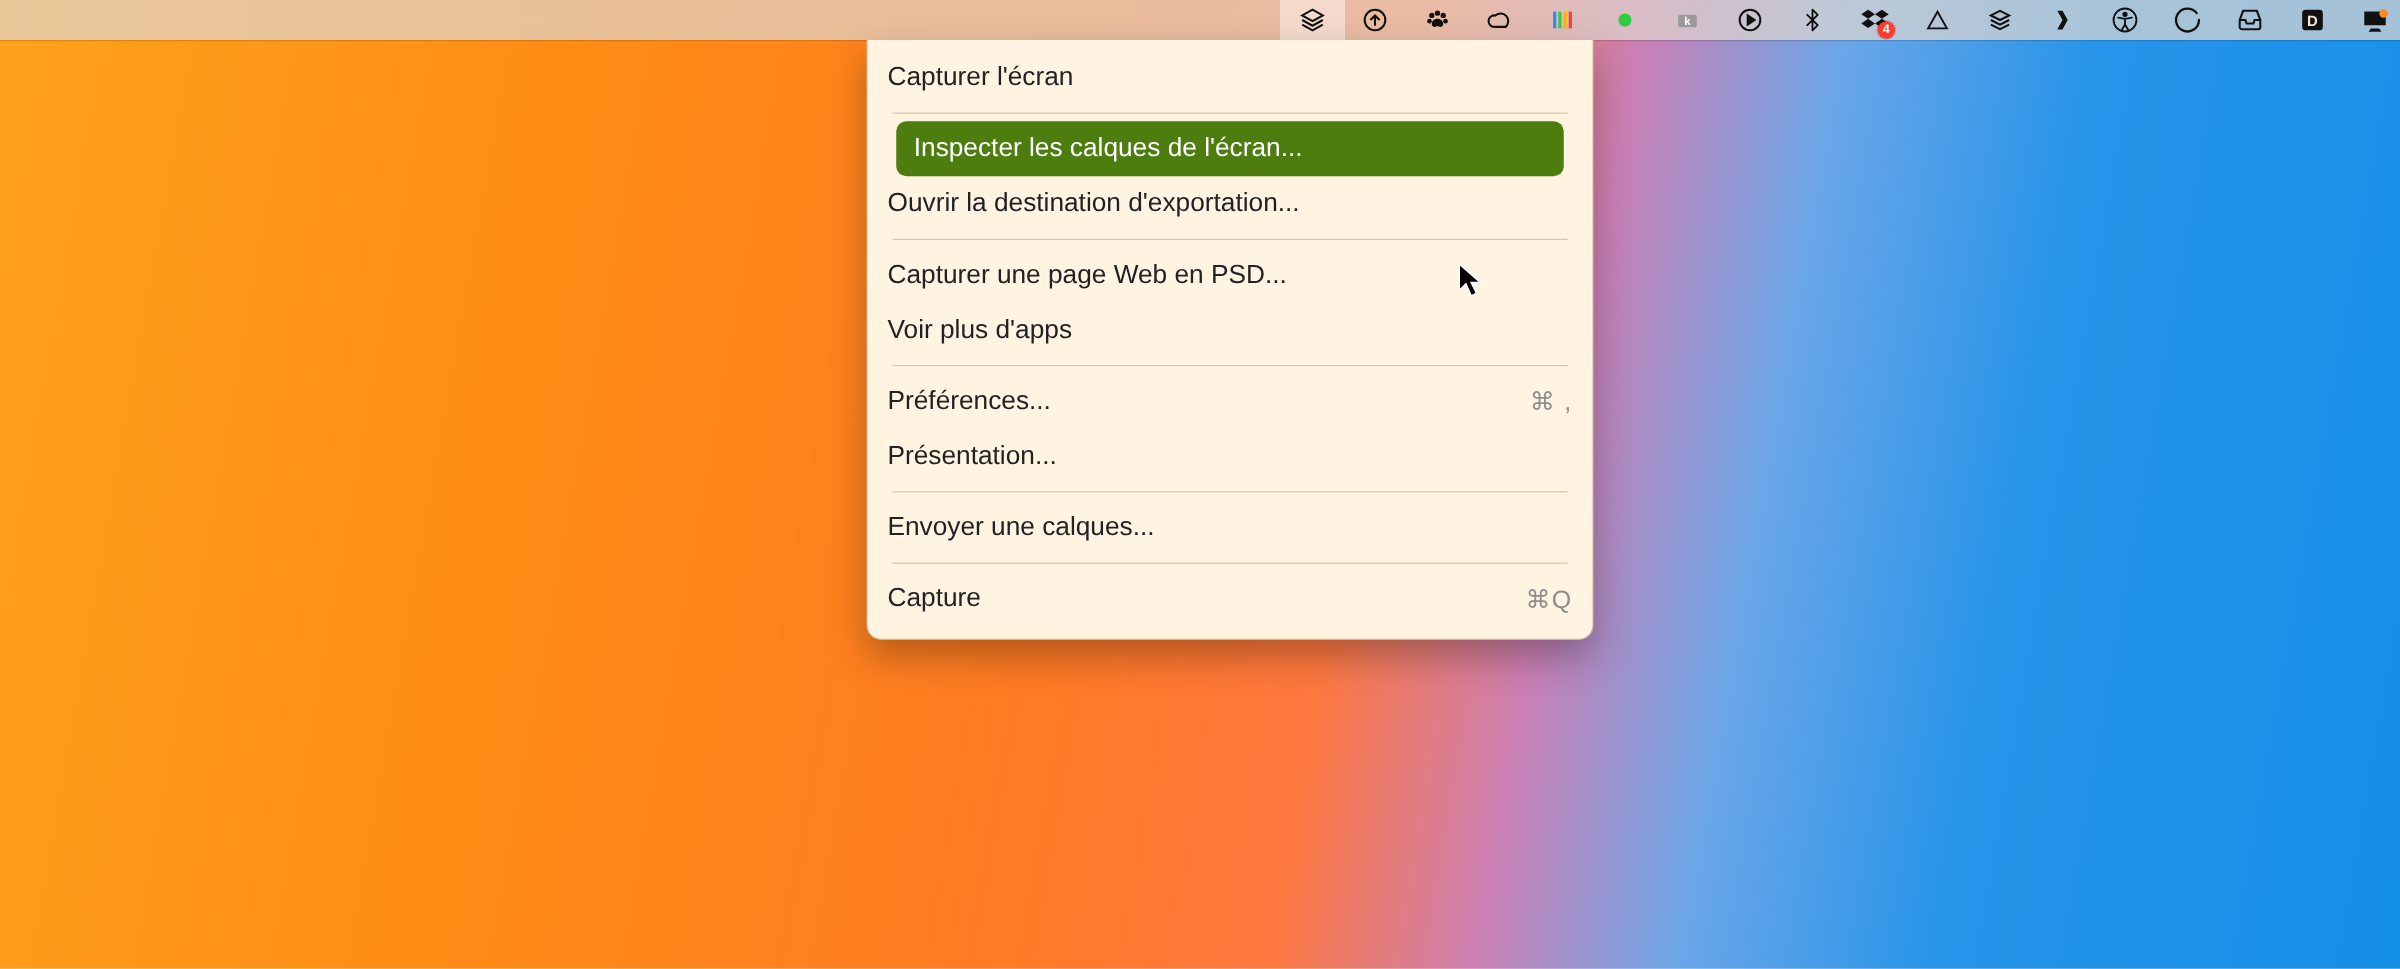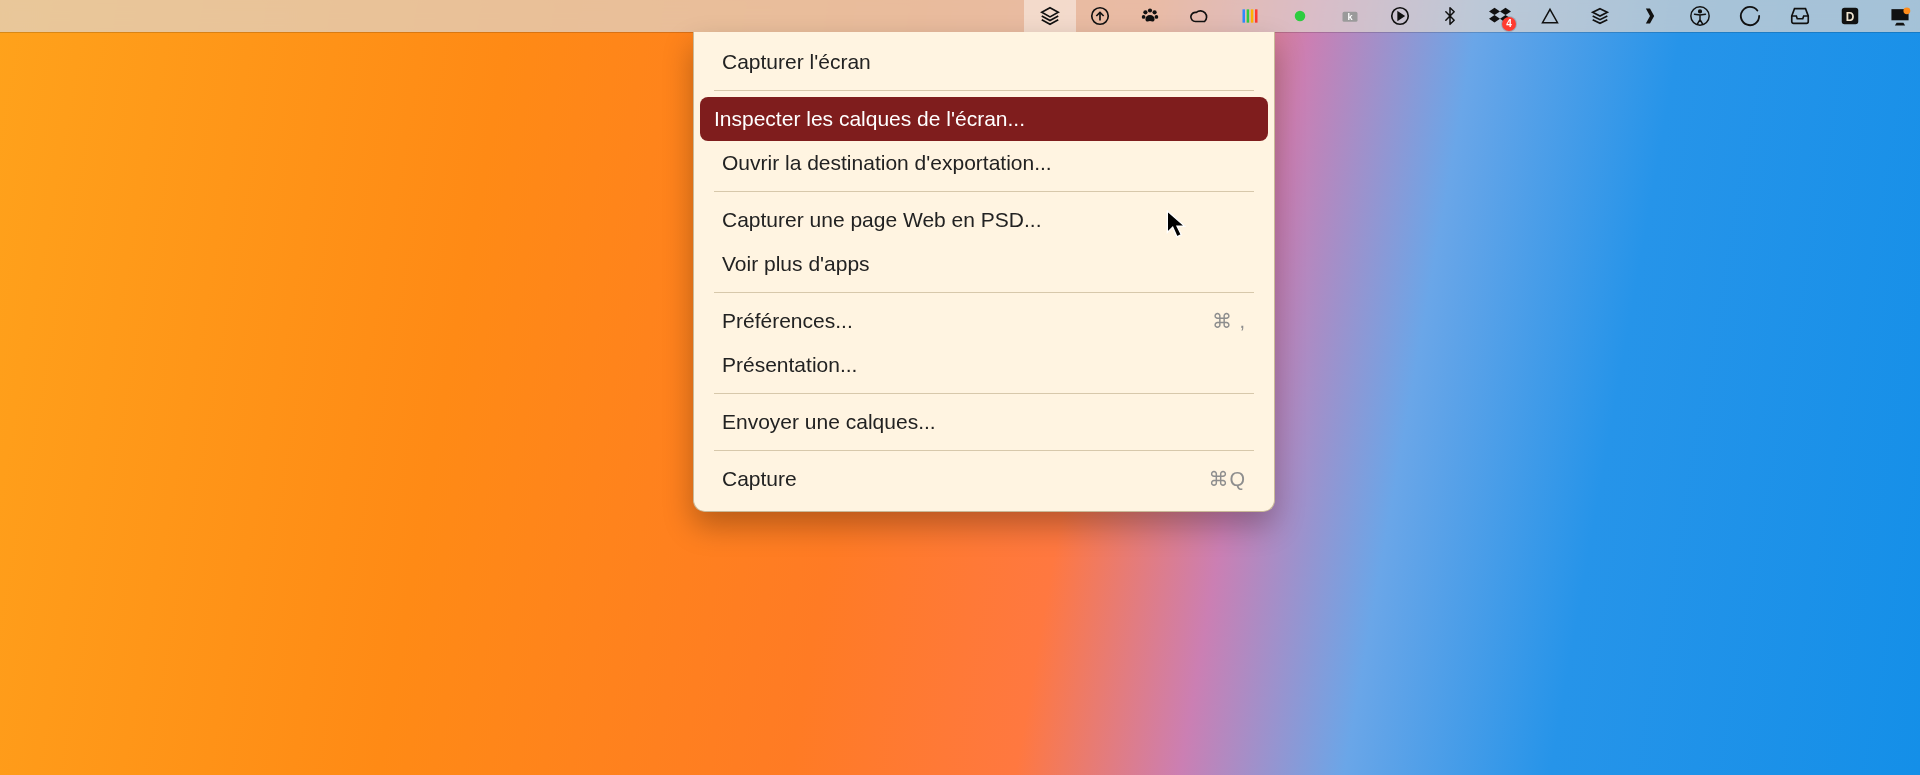--- a/index.html
+++ b/index.html
@@ -96,29 +96,29 @@
     box-shadow: 0 14px 30px rgba(0,0,0,.28);
     padding: 8px 0 10px;
     z-index: 20;
   }
 
   .dropdown .item {
     display: flex;
     align-items: center;
     justify-content: space-between;
     height: 44px;
-    padding: 0 28px;
+    padding: 0 16px;
     font-size: 21px;
     color: #222;
     cursor: default;
   }
   .dropdown .item.selected {
-    background: #7f1d1d;
+    background: #4d7c0f;
     color: #fff;
-    margin: 0 6px;
+    margin: 0 23px;
     padding: 0 14px;
     border-radius: 8px;
   }
   .dropdown .sep {
     height: 1px;
     margin: 6px 20px;
     background: #d7c8ab;
   }
   .dropdown .shortcut {
     color: #8e8e8e;

